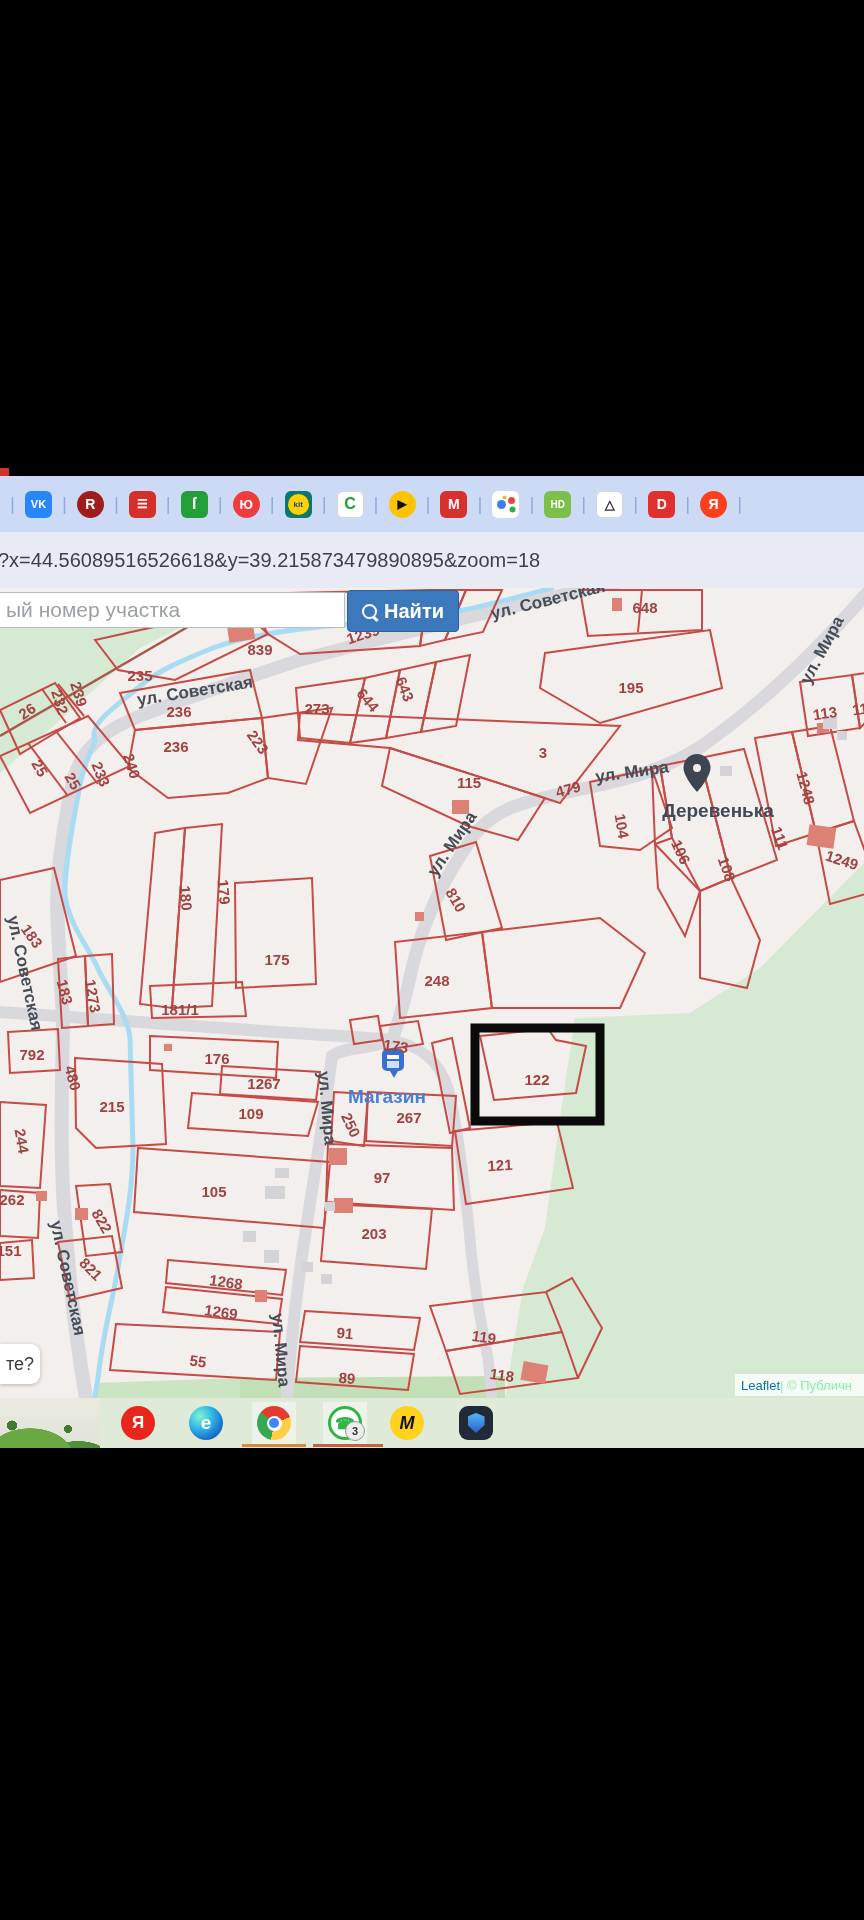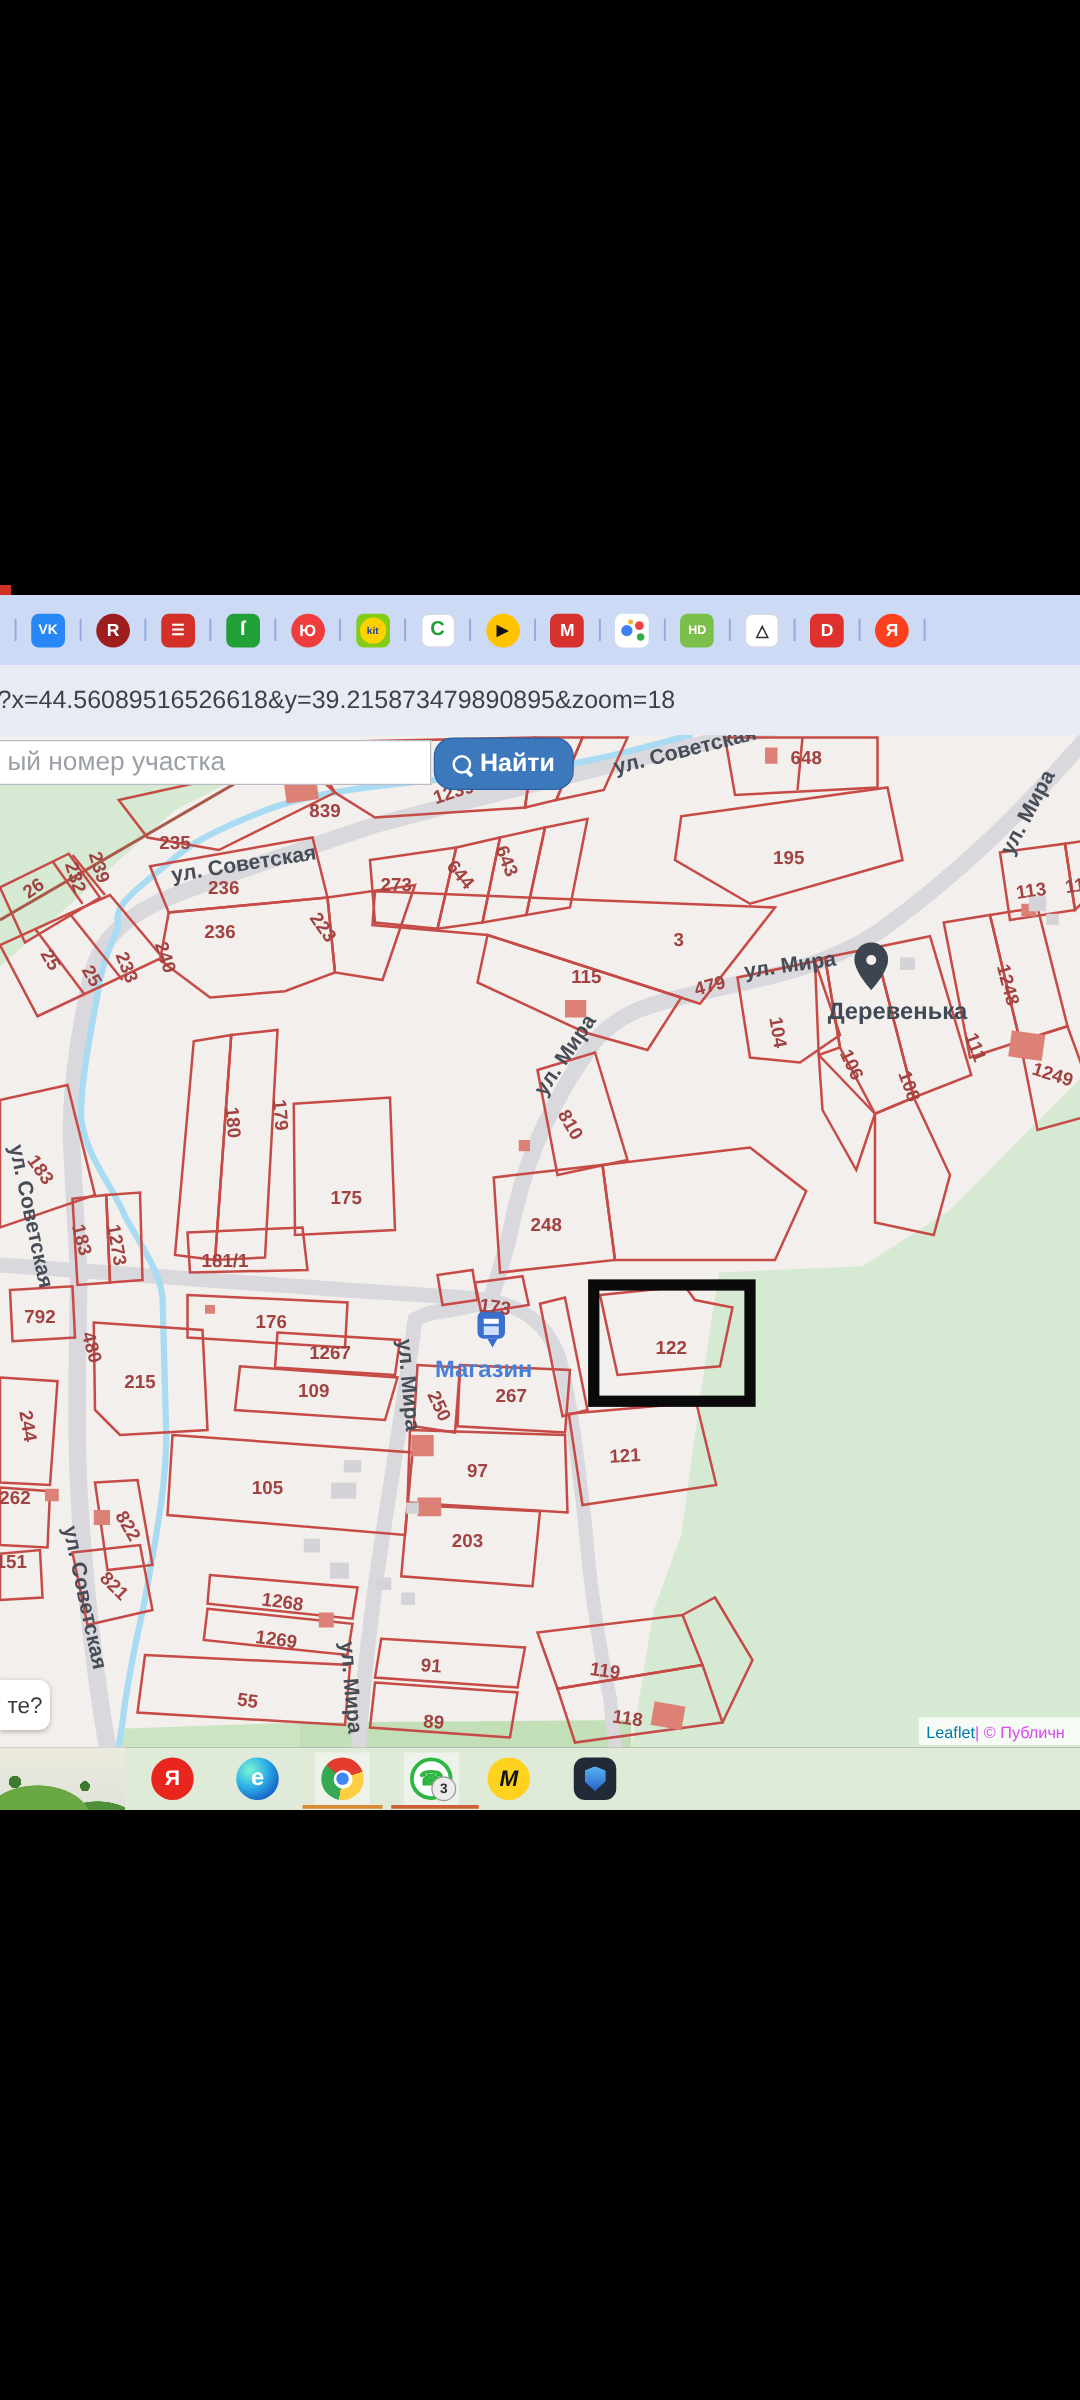--- a/index.html
+++ b/index.html
@@ -38,38 +38,38 @@
   text.lp{fill:#a04341;font-size:15px;font-weight:600;text-anchor:middle;}
   text.ls{fill:#474d57;font-size:17px;font-weight:700;text-anchor:middle;}
   text.lpl{fill:#3f4a56;font-size:19px;font-weight:600;text-anchor:middle;}
   text.lsh{fill:#4a7fd6;font-size:19px;font-weight:700;text-anchor:middle;}
   
   #search-input{top:592px;left:0;width:345px;height:36px;background:#fff;
       border:1px solid #b9bcc4;border-left:none;box-sizing:border-box;
       font-size:21px;color:#3c3c44;padding:0 6px;}
   #search-input::placeholder{color:#9ba0a6;}
   #search-btn{top:590px;left:347px;width:110px;height:40px;background:#3b78bc;
-      border:1px solid #2a62a5;border-radius:15px;color:#fff;font-size:20px;
+      border:1px solid #2a62a5;border-radius:4px;color:#fff;font-size:20px;
       font-weight:bold;display:flex;align-items:center;justify-content:center;
       gap:7px;cursor:pointer;}
   .mag{width:11px;height:11px;border:2.5px solid #fff;border-radius:50%;
        position:relative;display:inline-block;}
   .mag:after{content:"";position:absolute;width:2.5px;height:6px;background:#fff;
        left:10px;top:10px;transform:rotate(-45deg);}
   
   #tooltip-frag{top:1344px;left:0;width:40px;height:40px;background:#fff;
       border-radius:0 9px 9px 0;box-shadow:0 1px 4px rgba(0,0,0,.25);
       display:flex;align-items:center;justify-content:center;color:#3a3a3a;
       font-size:18px;}
   
   #attribution{top:1374px;left:735px;width:129px;height:22px;
       background:rgba(255,255,255,.8);font-size:13px;display:flex;
       align-items:center;padding-left:6px;white-space:nowrap;overflow:hidden;}
   #attribution .lnk{color:#0078a8;}
-  #attribution .rest{color:#d946ef;}
+  #attribution .rest{color:#86efac;}
   
   #taskbar{top:1398px;left:0;width:864px;height:50px;background:#dfead9;}
   #wallpaper{top:1398px;left:0;width:100px;height:50px;overflow:hidden;
       background:
         radial-gradient(ellipse 70px 45px at 30% 115%, #6aa844 0 60%, transparent 61%),
         radial-gradient(ellipse 60px 35px at 78% 125%, #4e8f3a 0 55%, transparent 56%),
         radial-gradient(circle 5px at 12% 55%, #3e7a30 0 100%, transparent 101%),
         radial-gradient(circle 4px at 68% 62%, #3e7a30 0 100%, transparent 101%),
         linear-gradient(#eceadf,#dfe3d8);}
   .tb-tile{position:absolute;top:1402px;width:44px;height:42px;display:flex;
@@ -104,21 +104,21 @@
     <span class="bm square" style="background: rgb(39, 135, 245); color: rgb(255, 255, 255); font-size: 11px;">VK</span>
     <span class="bm-sep">|</span>
     <span class="bm circle" style="background: rgb(158, 29, 29); color: rgb(255, 255, 255); font-size: 14px;">R</span>
     <span class="bm-sep">|</span>
     <span class="bm square" style="background: rgb(211, 48, 42); color: rgb(255, 255, 255); font-size: 12px;">☰</span>
     <span class="bm-sep">|</span>
     <span class="bm square" style="background: rgb(33, 160, 56); color: rgb(255, 255, 255); font-size: 16px;">ſ</span>
     <span class="bm-sep">|</span>
     <span class="bm circle" style="background: rgb(239, 60, 60); color: rgb(255, 255, 255); font-size: 13px;">Ю</span>
     <span class="bm-sep">|</span>
-    <span class="bm square" style="background: #84cc16; color: rgb(23, 65, 165); font-size: 8px;">
+    <span class="bm square" style="background: #0f766e; color: rgb(23, 65, 165); font-size: 8px;">
       <span class="inner-circle" style="background: rgb(255, 209, 0); color: rgb(23, 65, 165); font-size: 8px;">kit</span>
     </span>
     <span class="bm-sep">|</span>
     <span class="bm square" style="background: rgb(255, 255, 255); color: rgb(33, 160, 56); font-size: 16px; border: 1px solid rgb(215, 215, 222);">С</span>
     <span class="bm-sep">|</span>
     <span class="bm circle" style="background: rgb(255, 196, 0); color: rgb(17, 17, 17); font-size: 12px;">▶</span>
     <span class="bm-sep">|</span>
     <span class="bm square" style="background: rgb(214, 49, 45); color: rgb(255, 255, 255); font-size: 14px;">М</span>
     <span class="bm-sep">|</span>
     <span class="bm dots" style="background: rgb(255, 255, 255); color: rgb(59, 127, 242); font-size: 10px;">

